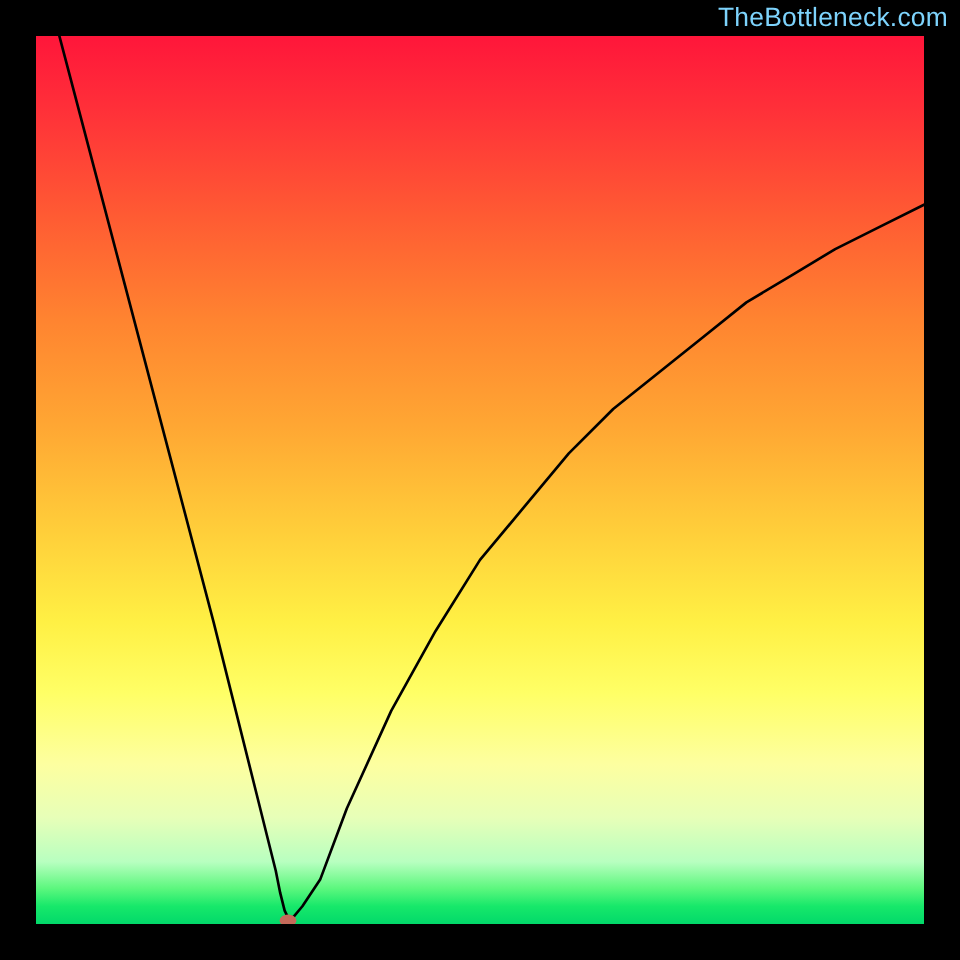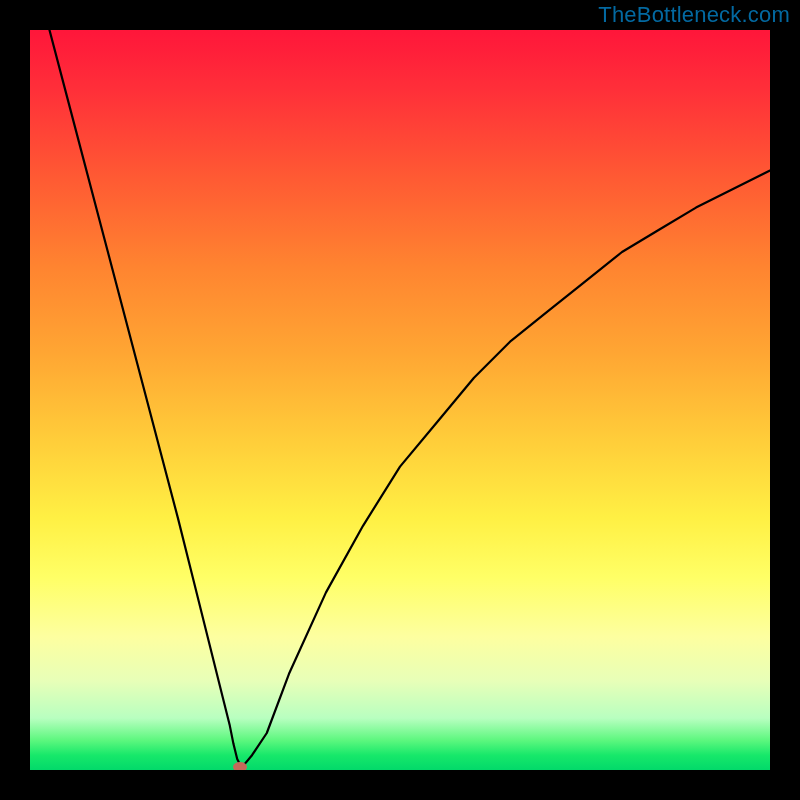--- a/index.html
+++ b/index.html
@@ -14,21 +14,21 @@
   .frame {
     position: relative;
     width: 800px;
     height: 800px;
     background: #000;
   }
   .watermark {
     position: absolute;
     top: 2px;
     right: 10px;
-    color: #0369a1;
+    color: #7dd3fc;
     font-size: 22px;
     font-weight: 500;
     letter-spacing: 0.2px;
     z-index: 5;
     margin-left: 12px;
   }
   .plot-area {
     position: absolute;
     left: 30px;
     top: 30px;

